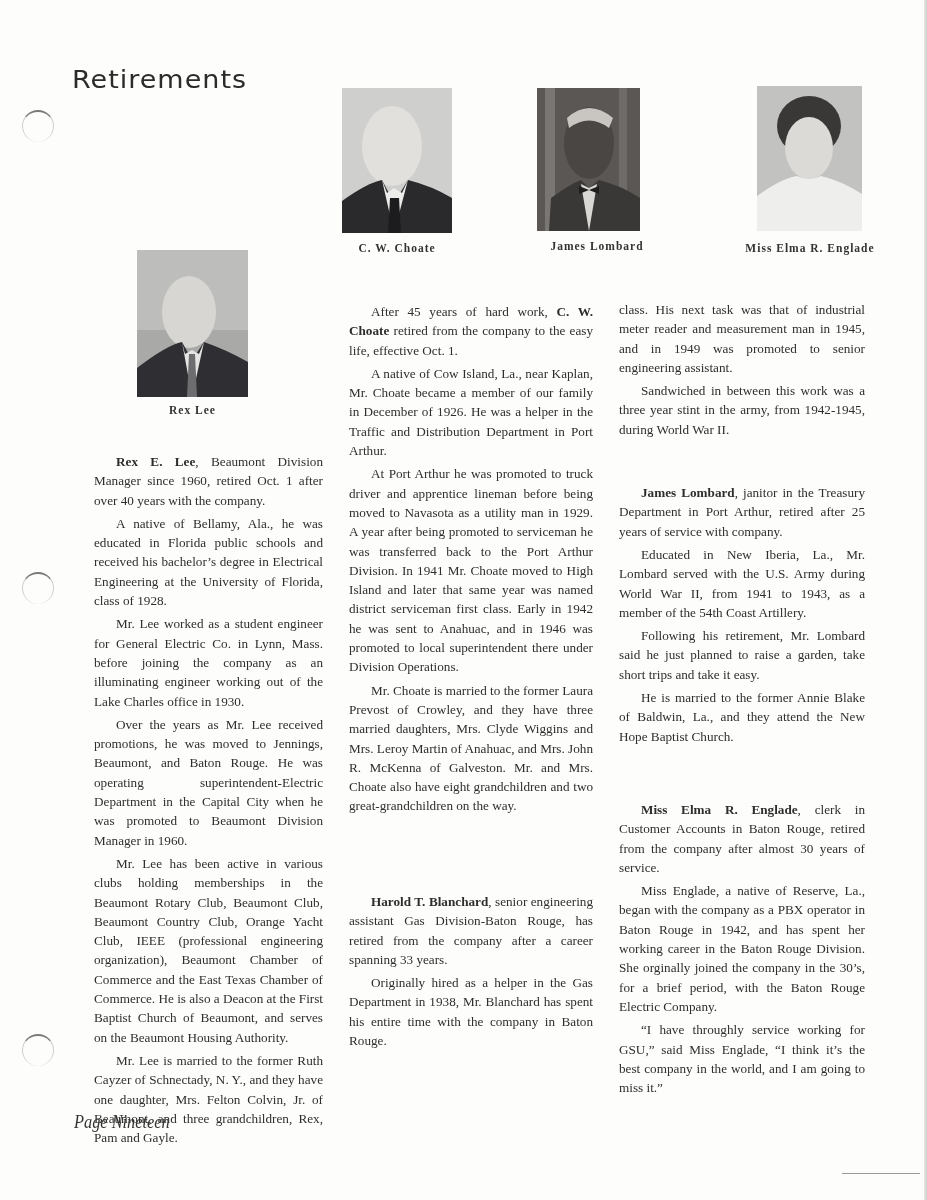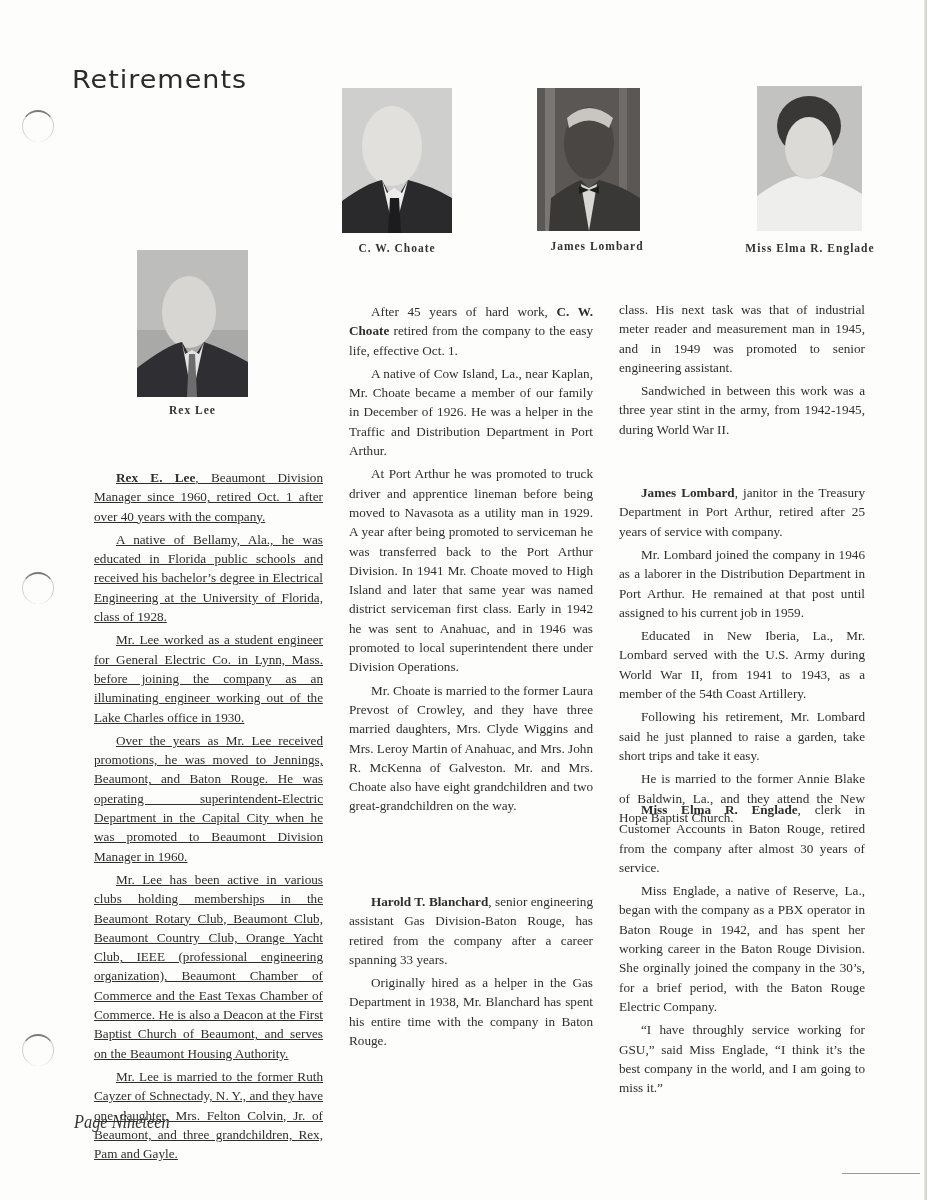--- a/index.html
+++ b/index.html
@@ -101,21 +101,21 @@
 <div class="photo" style="left:757px;top:86px;width:105px;height:145px;">
   <svg viewBox="0 0 105 145" preserveAspectRatio="none">
     <rect width="105" height="145" fill="#c2c2c0"></rect>
     <ellipse cx="52" cy="40" rx="32" ry="30" fill="#3a3836"></ellipse>
     <ellipse cx="52" cy="62" rx="24" ry="31" fill="#dcdad6"></ellipse>
     <path d="M0 145 L0 110 Q25 92 40 90 Q52 96 64 90 Q85 95 105 108 L105 145Z" fill="#eeeeec"></path>
   </svg>
 </div>
 <div class="caption" style="left:735px;top:242px;width:150px;">Miss Elma R. Englade</div>
 
-<div class="col" style="left:90px;top:464px;width:237px;text-decoration:underline;">
+<div class="col" style="left:90px;top:448px;width:237px;">
   <p><b>Rex E. Lee</b><span>, Beaumont Division Manager since 1960, retired Oct. 1 after over 40 years with the company.</span></p>
   <p>A native of Bellamy, Ala., he was educated in Florida public schools and received his bachelor’s degree in Electrical Engineering at the University of Florida, class of 1928.</p>
   <p>Mr. Lee worked as a student engineer for General Electric Co. in Lynn, Mass. before joining the company as an illuminating engineer working out of the Lake Charles office in 1930.</p>
   <p>Over the years as Mr. Lee received promotions, he was moved to Jennings, Beaumont, and Baton Rouge. He was operating superintendent-Electric Department in the Capital City when he was promoted to Beaumont Division Manager in 1960.</p>
   <p>Mr. Lee has been active in various clubs holding memberships in the Beaumont Rotary Club, Beaumont Club, Beaumont Country Club, Orange Yacht Club, IEEE (professional engineering organization), Beaumont Chamber of Commerce and the East Texas Chamber of Commerce. He is also a Deacon at the First Baptist Church of Beaumont, and serves on the Beaumont Housing Authority.</p>
   <p>Mr. Lee is married to the former Ruth Cayzer of Schnectady, N. Y., and they have one daughter, Mrs. Felton Colvin, Jr. of Beaumont, and three grandchildren, Rex, Pam and Gayle.</p>
 </div>
 
 <div class="col" style="left:345px;top:298px;width:252px;">
   <p><span>After 45 years of hard work, </span><b>C. W. Choate</b><span> retired from the company to the easy life, effective Oct. 1.</span></p>
@@ -128,21 +128,20 @@
   <p><b>Harold T. Blanchard</b><span>, senior engineering assistant Gas Division-Baton Rouge, has retired from the company after a career spanning 33 years.</span></p>
   <p>Originally hired as a helper in the Gas Department in 1938, Mr. Blanchard has spent his entire time with the company in Baton Rouge.</p>
 </div>
 
 <div class="col" style="left:615px;top:296px;width:254px;">
   <p style="text-indent:0">class. His next task was that of industrial meter reader and measurement man in 1945, and in 1949 was promoted to senior engineering assistant.</p>
   <p>Sandwiched in between this work was a three year stint in the army, from 1942-1945, during World War II.</p>
   <div class="gap"></div>
   <div>
     <p><b>James Lombard</b><span>, janitor in the Treasury Department in Port Arthur, retired after 25 years of service with company.</span></p>
-    <p>Mr. Lombard joined the company in 1946 as a laborer in the Distribution Department in Port Arthur. He remained at that post until assigned to his current job in 1959.</p>
     <p>Educated in New Iberia, La., Mr. Lombard served with the U.S. Army during World War II, from 1941 to 1943, as a member of the 54th Coast Artillery.</p>
     <p>Following his retirement, Mr. Lombard said he just planned to raise a garden, take short trips and take it easy.</p>
     <p>He is married to the former Annie Blake of Baldwin, La., and they attend the New Hope Baptist Church.</p>
   </div>
 </div>
 
 <div class="col" style="left:615px;top:796px;width:254px;">
   <p><b>Miss Elma R. Englade</b><span>, clerk in Customer Accounts in Baton Rouge, retired from the company after almost 30 years of service.</span></p>
   <p>Miss Englade, a native of Reserve, La., began with the company as a PBX operator in Baton Rouge in 1942, and has spent her working career in the Baton Rouge Division. She orginally joined the company in the 30’s, for a brief period, with the Baton Rouge Electric Company.</p>
   <p>“I have throughly service working for GSU,” said Miss Englade, “I think it’s the best company in the world, and I am going to miss it.”</p>

